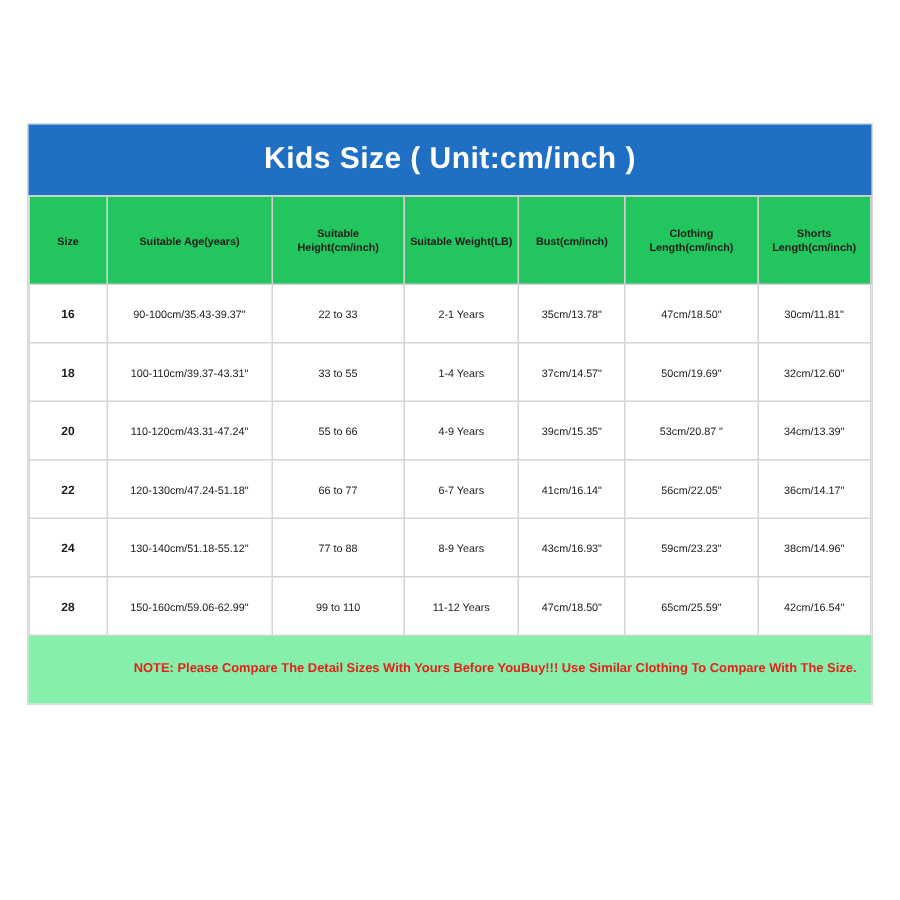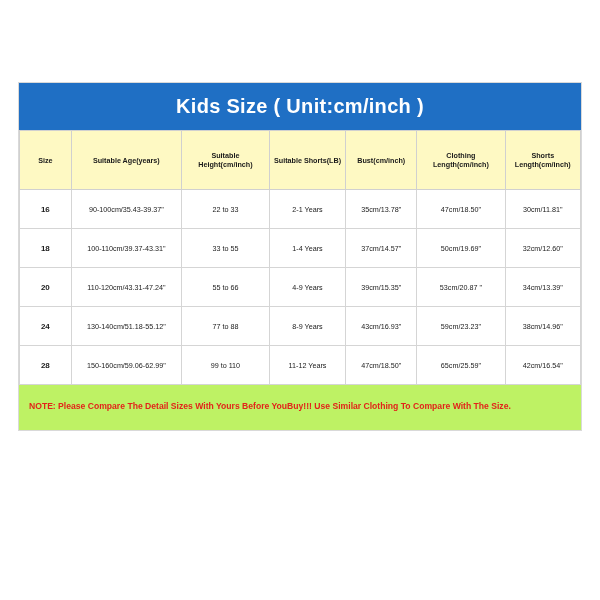--- a/index.html
+++ b/index.html
@@ -41,21 +41,21 @@
     font-size: 20px;
     font-weight: bold;
     letter-spacing: 0.3px;
   }
   table.size-table {
     width: 100%;
     border-collapse: collapse;
     table-layout: fixed;
   }
   table.size-table th {
-    background: #fef9c3;
+    background: #22c55e;
     color: #1a1a1a;
     font-size: 7.2px;
     font-weight: bold;
     height: 34px;
     border: 1px solid #d0d0d0;
     padding: 20px 3px;
     text-align: center;
     vertical-align: middle;
     box-sizing: border-box;
   }
@@ -77,26 +77,26 @@
   .col-w-size { width: 9.6%; }
   .col-w-age { width: 20.5%; }
   .col-w-height { width: 16.3%; }
   .col-w-weight { width: 14.2%; }
   .col-w-bust { width: 13.2%; }
   .col-w-clothing { width: 16.4%; }
   .col-w-shorts { width: 14.0%; }
 
   .note {
     padding: 16px 10px 18px 10px;
-    text-align: left;
+    text-align: right;
     color: #e2231a;
     font-size: 8.6px;
     font-weight: bold;
     line-height: 1.3;
-    background: #bef264;
+    background: #86efac;
   }
 </style>
 </head>
 <body>
 
 <div class="page">
   <div class="card">
 
     <div class="title-bar">
       <span class="title">Kids Size ( Unit:cm/inch )</span>
@@ -110,21 +110,21 @@
         <col class="col-w-weight">
         <col class="col-w-bust">
         <col class="col-w-clothing">
         <col class="col-w-shorts">
       </colgroup>
       <thead>
         <tr>
           <th>Size</th>
           <th>Suitable Age(years)</th>
           <th>Suitable Height(cm/inch)</th>
-          <th>Suitable Shorts(LB)</th>
+          <th>Suitable Weight(LB)</th>
           <th>Bust(cm/inch)</th>
           <th>Clothing Length(cm/inch)</th>
           <th>Shorts Length(cm/inch)</th>
         </tr>
       </thead>
       <tbody>
         <tr>
           <td class="col-size">16</td>
           <td>90-100cm/35.43-39.37"</td>
           <td>22 to 33</td>
@@ -145,20 +145,29 @@
         <tr>
           <td class="col-size">20</td>
           <td>110-120cm/43.31-47.24"</td>
           <td>55 to 66</td>
           <td>4-9 Years</td>
           <td>39cm/15.35"</td>
           <td>53cm/20.87 "</td>
           <td>34cm/13.39"</td>
         </tr>
         <tr>
+          <td class="col-size">22</td>
+          <td>120-130cm/47.24-51.18"</td>
+          <td>66 to 77</td>
+          <td>6-7 Years</td>
+          <td>41cm/16.14"</td>
+          <td>56cm/22.05"</td>
+          <td>36cm/14.17"</td>
+        </tr>
+        <tr>
           <td class="col-size">24</td>
           <td>130-140cm/51.18-55.12"</td>
           <td>77 to 88</td>
           <td>8-9 Years</td>
           <td>43cm/16.93"</td>
           <td>59cm/23.23"</td>
           <td>38cm/14.96"</td>
         </tr>
         <tr>
           <td class="col-size">28</td>

